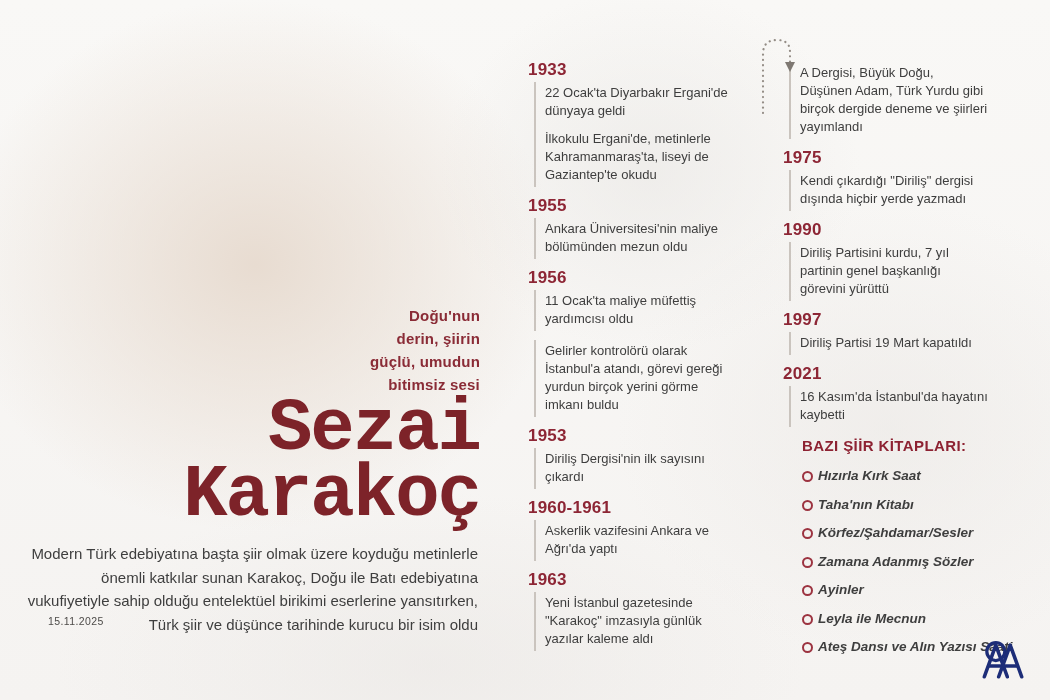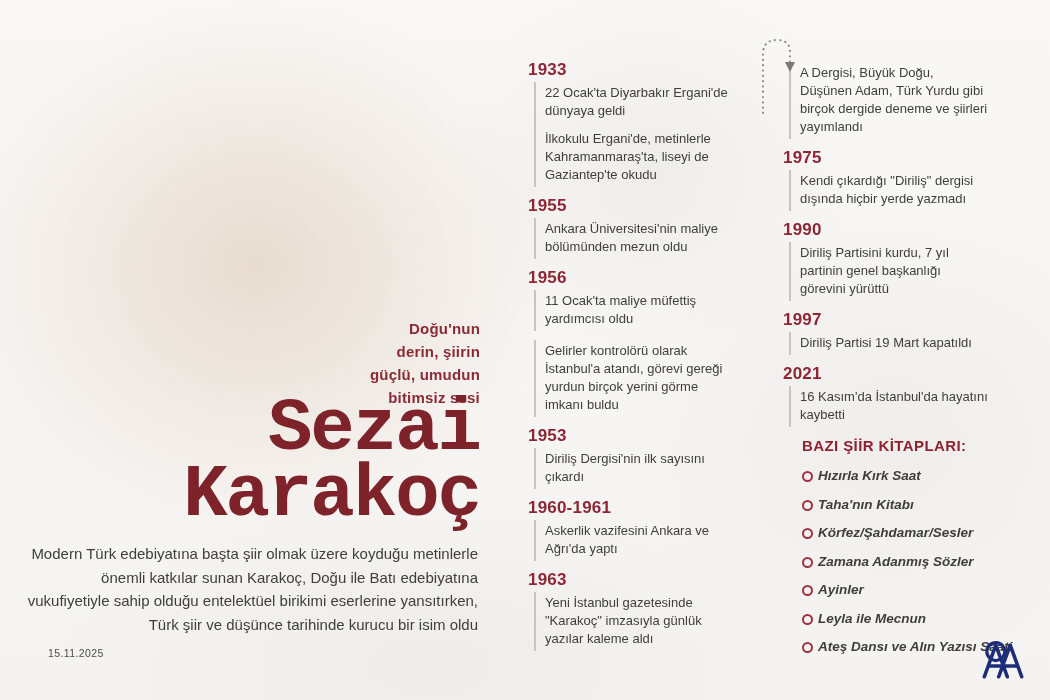--- a/index.html
+++ b/index.html
@@ -9,31 +9,31 @@
     background:
       radial-gradient(430px 380px at 255px 265px, rgba(230,217,205,.9), rgba(230,217,205,0) 70%),
       radial-gradient(300px 260px at 650px 170px, rgba(231,229,226,.55), rgba(231,229,226,0) 70%),
       radial-gradient(380px 320px at 890px 430px, rgba(233,230,227,.5), rgba(233,230,227,0) 72%),
       radial-gradient(520px 240px at 430px 665px, rgba(232,229,226,.5), rgba(232,229,226,0) 72%),
       linear-gradient(#f9f8f6,#f5f3f1);
   }
   
   .portrait-wrap{position:absolute;left:0;top:0;width:490px;height:530px;}
   
-  .tagline{position:absolute;left:280px;top:317px;width:200px;text-align:right;
+  .tagline{position:absolute;left:280px;top:304px;width:200px;text-align:right;
     color:#8a2b36;font-weight:bold;font-size:15px;line-height:23px;letter-spacing:.2px;}
   
   .title{position:absolute;left:40px;top:396px;width:440px;text-align:right;
     font-family:"Liberation Mono",monospace;font-weight:bold;color:#7d2329;
     font-size:74px;line-height:66px;letter-spacing:-2px;}
   
   .intro{position:absolute;left:22px;top:542px;width:456px;text-align:right;
     color:#3e3e3e;font-size:15px;line-height:23.5px;font-weight:500;}
   
-  .date{position:absolute;left:48px;top:647px;font-size:10.5px;color:#4d4b49;letter-spacing:.4px;}
+  .date{position:absolute;left:48px;top:615px;font-size:10.5px;color:#4d4b49;letter-spacing:.4px;}
   
   .tl-col{position:absolute;top:60px;}
   #tl-left{left:528px;width:210px;}
   #tl-right{left:783px;width:205px;top:62px;}
   .tl-entry{margin-bottom:9px;}
   .tl-year{font-size:17px;font-weight:bold;color:#8d2635;line-height:20px;margin-bottom:2px;letter-spacing:.2px;}
   .tl-body{margin-left:6px;border-left:2px solid #cac4be;padding:2px 0 3px 9px;
     display:flex;flex-direction:column;gap:10px;}
   .tl-text{font-size:13px;line-height:18px;color:#3e3e3e;}
   

